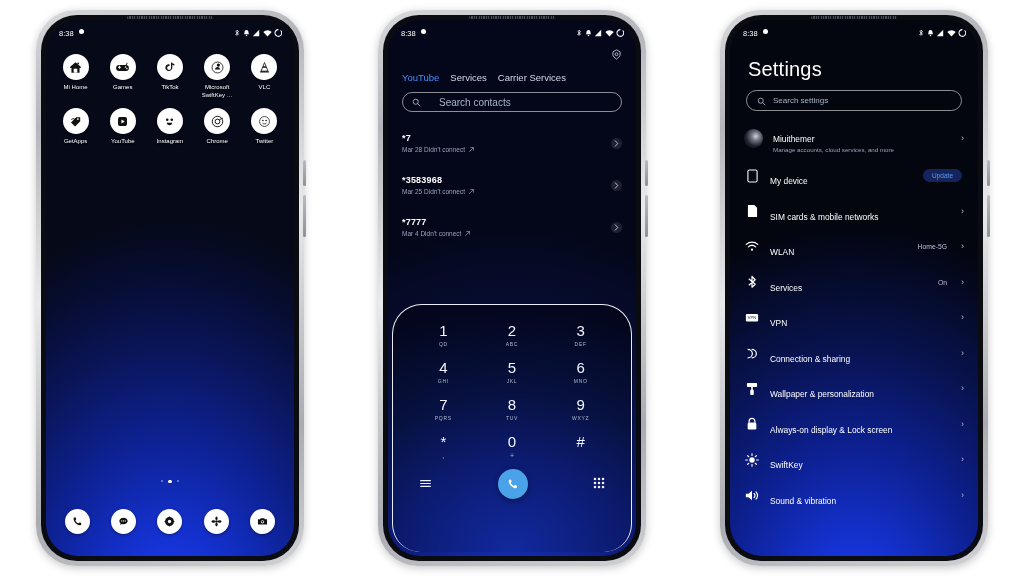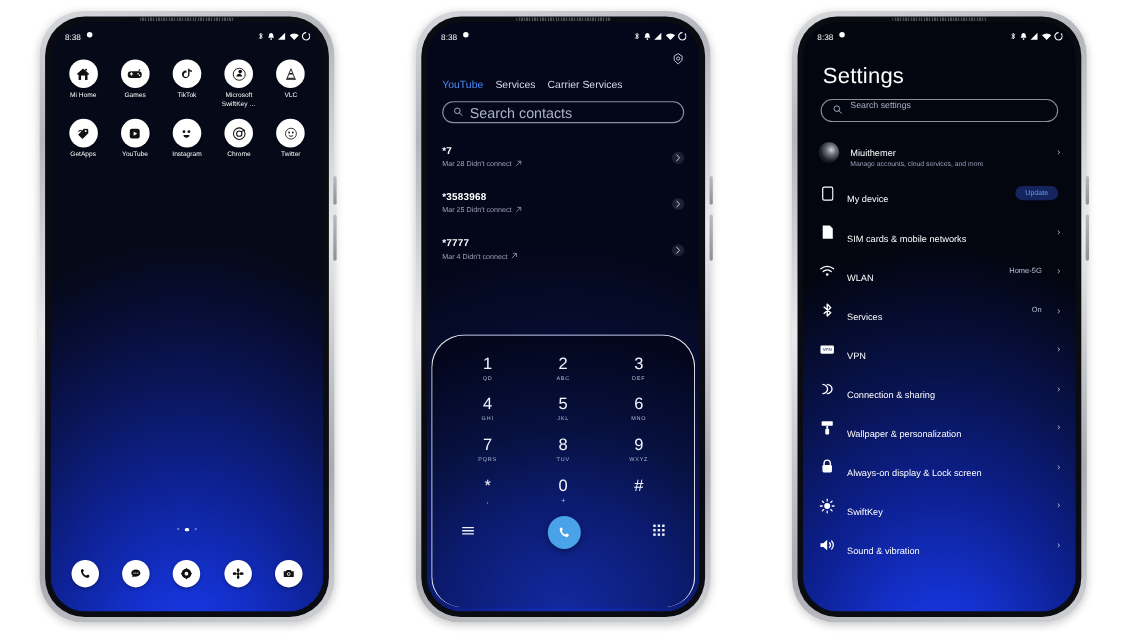--- a/index.html
+++ b/index.html
@@ -125,21 +125,21 @@
     display:flex; align-items:baseline; gap:11px;
     padding: 8px 0 0 14px; font-size:9.5px;
   }
   .tab { color:#d3d9e8; }
   .tab.active { color:#4a8cf7; }
   .searchbar {
     margin: 9px 14px 0 14px; height:20px; border-radius:11px;
     border:1px solid rgba(255,255,255,.55);
     display:flex; align-items:center; gap:6px; padding:0 9px;
   }
-  .searchbar .ph { color:#a9b3c9; font-size:13px; }
+  .searchbar .ph { color:#a9b3c9; font-size:10px;margin-left:12px; }
 
   .calllist { margin-top:10px; }
   .call-row {
     display:flex; align-items:center; justify-content:space-between;
     padding: 7px 14px 7px 14px; height:42px;
   }
   .call-num { color:#fff; font-size:9px; font-weight:bold; letter-spacing:.2px; }
   .call-sub { color:#98a2ba; font-size:6.5px; margin-top:3px; display:flex; align-items:center; gap:3px; }
   .chev-circ {
     width:11px;height:11px;border-radius:50%;
@@ -174,21 +174,21 @@
   }
 
   
   .set-title {
     position:absolute; top:38px; left:18px; color:#fff;
     font-size:20px; font-weight:400; letter-spacing:.2px; z-index:10;
   }
   .set-search {
     position:absolute; top:70px; left:16px; right:16px; height:21px;
     border-radius:12px; border:1px solid rgba(255,255,255,.55);
-    display:flex; align-items:flex-start; gap:7px; padding:0 10px; z-index:10;
+    display:flex; align-items:center; gap:7px; padding:0 10px; z-index:10;
   }
   .set-search .ph { color:#aab3c7; font-size:8px; }
 
   .set-list { position:absolute; top:98px; left:0; right:0; bottom:0; z-index:10; }
   .set-row {
     display:flex; align-items:center; gap:10px;
     padding: 0 14px; height:35.5px;
   }
   .set-row.acct { height:40px; }
   .set-ic { width:16px; display:flex; align-items:center; justify-content:center; flex:0 0 16px; }

